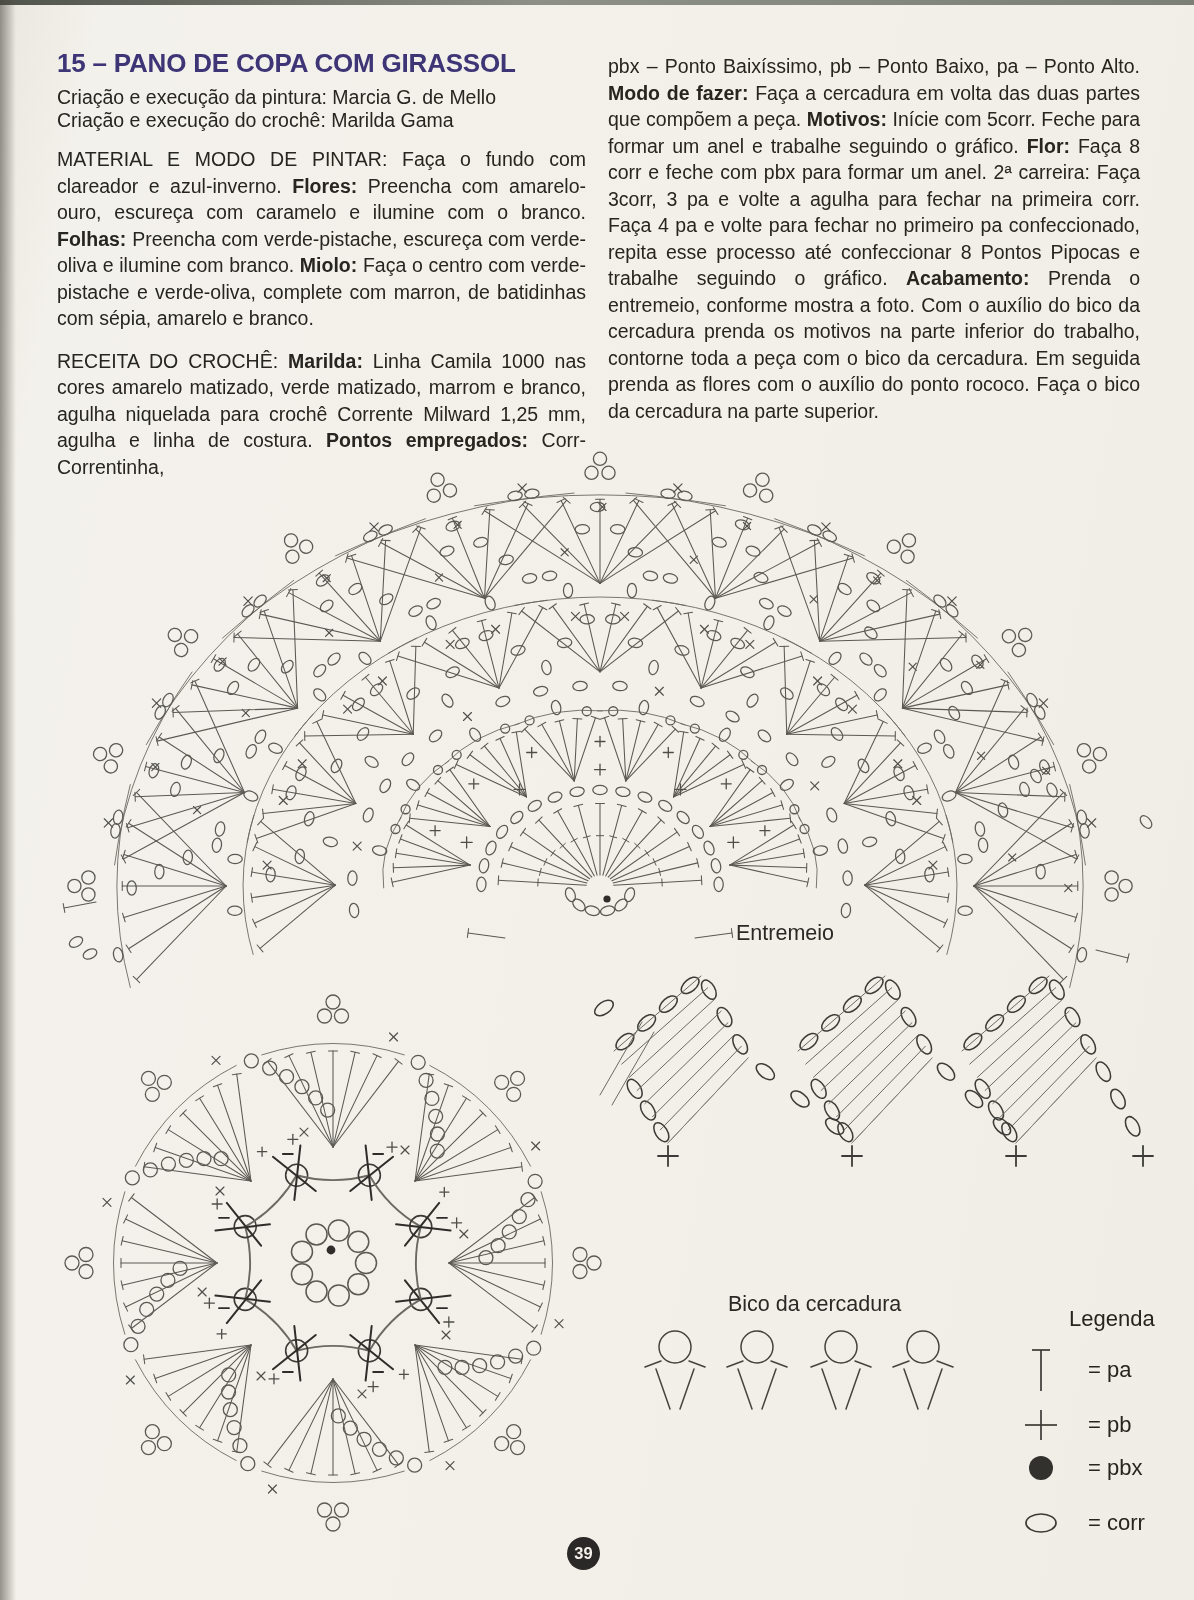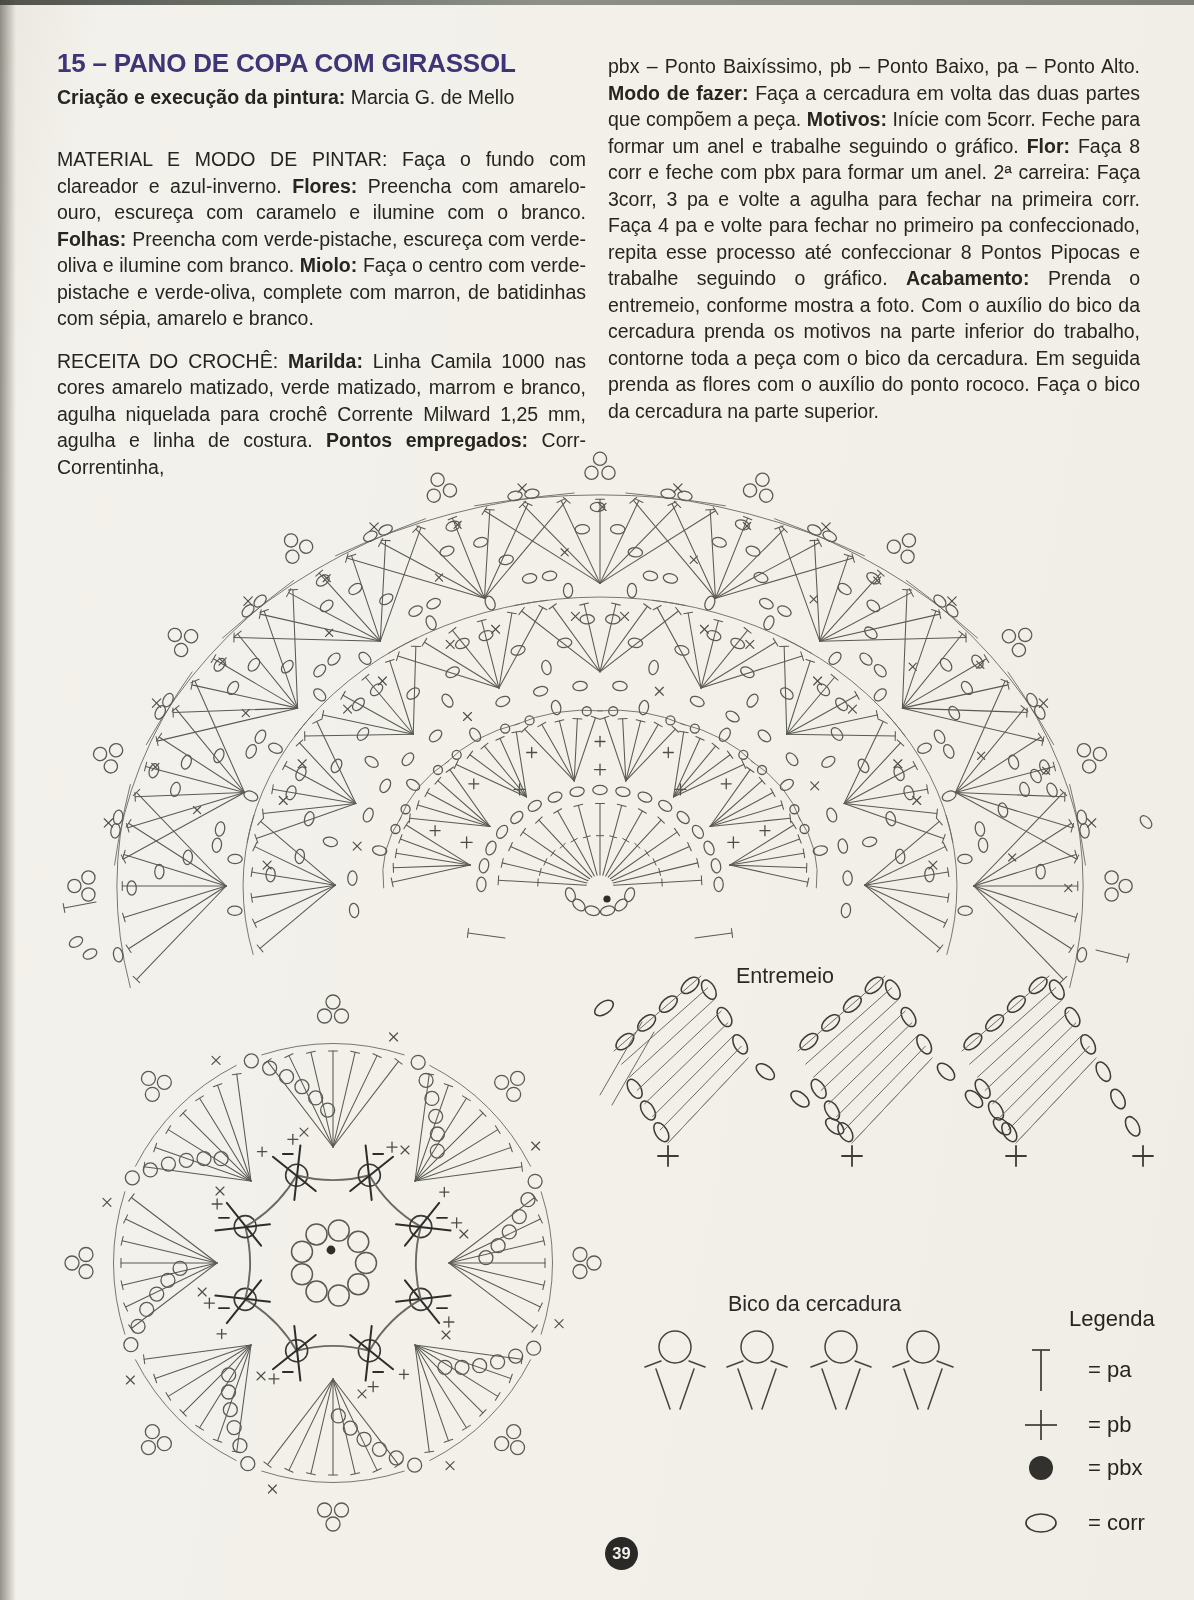--- a/index.html
+++ b/index.html
@@ -6,21 +6,21 @@
   .page{position:relative;width:1194px;height:1600px;margin:0 auto;overflow:hidden;
         background:linear-gradient(100deg,#e9e7df 0%,#f3f1eb 7%,var(--paper) 55%,#efede5 100%);
         font-family:"Liberation Sans",sans-serif;color:var(--ink);}
   .edge-top{position:absolute;left:0;top:0;width:100%;height:5px;
         background:linear-gradient(90deg,#51544c,#8d9086 45%,#7c7f75);}
   .edge-left{position:absolute;left:0;top:0;width:16px;height:100%;
         background:linear-gradient(90deg,rgba(70,67,58,.55),rgba(70,67,58,0));}
   .abs{position:absolute;}
   .title{font-size:26px;font-weight:700;color:var(--title);letter-spacing:-.2px;}
   .credit{font-size:19.5px;line-height:23px;}
-  .credit b{font-weight:700;}
+  .credit b{font-weight:400;}
   .body-text{font-size:19.5px;line-height:26.5px;text-align:justify;margin:0;}
   .body-text b{font-weight:700;margin-top:26px;}
   .p-gap{margin-top:16px;}
   .dia-label{font-size:21.5px;color:#2a2925;}
   .legend{width:190px;height:270px;}
   .legend-title{position:absolute;left:42px;top:4px;font-size:22px;margin-left:19px;}
   .legend-row{position:absolute;left:14px;display:flex;align-items:center;gap:28px;}
   .legend-row .sym{width:38px;display:flex;justify-content:center;align-items:center;}
   .legend-row .lab{font-size:22px;white-space:nowrap;}
   .page-num{width:33px;height:33px;border-radius:50%;background:var(--badge_bg);color:var(--badge_text);
@@ -32,32 +32,35 @@
 
 <div class="page">
   <div class="edge-top"></div>
   <div class="edge-left"></div>
 
   <div class="abs" style="left:57px;top:48px;width:540px;">
     <div class="title">15 – PANO DE COPA COM GIRASSOL</div>
     <div class="credit" style="margin-top:7px;">
       <b>Criação e execução da pintura:</b><span> Marcia G. de Mello</span>
     </div>
+    <div class="credit">
+      <b>Criação e execução do crochê:</b><span> Marilda Gama</span>
+    </div>
   </div>
 
   <div class="abs" style="left:57px;top:146px;width:529px;">
     <p class="body-text"><span>MATERIAL E MODO DE PINTAR: Faça o fundo com clareador e azul-inverno. </span><b>Flores:</b><span> Preencha com amarelo-ouro, escureça com caramelo e ilumine com o branco. </span><b>Folhas:</b><span> Preencha com verde-pistache, escureça com verde-oliva e ilumine com branco. </span><b>Miolo:</b><span> Faça o centro com verde-pistache e verde-oliva, complete com marron, de batidinhas com sépia, amarelo e branco.</span></p>
     <p class="body-text p-gap"><span>RECEITA DO CROCHÊ: </span><b>Marilda:</b><span> Linha Camila 1000 nas cores amarelo matizado, verde matizado, marrom e branco, agulha niquelada para crochê Corrente Milward 1,25 mm, agulha e linha de costura. </span><b>Pontos empregados:</b><span> Corr- Correntinha,</span></p>
   </div>
 
   <div class="abs" style="left:608px;top:53px;width:532px;">
     <p class="body-text"><span>pbx – Ponto Baixíssimo, pb – Ponto Baixo, pa – Ponto Alto. </span><b>Modo de fazer:</b><span> Faça a cercadura em volta das duas partes que compõem a peça. </span><b>Motivos:</b><span> Inície com 5corr. Feche para formar um anel e trabalhe seguindo o gráfico. </span><b>Flor:</b><span> Faça 8 corr e feche com pbx para formar um anel. 2ª carreira: Faça 3corr, 3 pa e volte a agulha para fechar na primeira corr. Faça 4 pa e volte para fechar no primeiro pa confeccionado, repita esse processo até confeccionar 8 Pontos Pipocas e trabalhe seguindo o gráfico. </span><b>Acabamento:</b><span> Prenda o entremeio, conforme mostra a foto. Com o auxílio do bico da cercadura prenda os motivos na parte inferior do trabalho, contorne toda a peça com o bico da cercadura. Em seguida prenda as flores com o auxílio do ponto rococo. Faça o bico da cercadura na parte superior.</span></p>
   </div>
 
-  <div class="abs dia-label" style="left:736px;top:964px;text-align:center;">Entremeio</div>
+  <div class="abs dia-label" style="left:736px;top:921px;text-align:center;">Entremeio</div>
   <div class="abs dia-label" style="left:728px;top:1292px;">Bico da cercadura</div>
 
   <div class="abs legend" style="left:1008px;top:1302px;">
     <div class="legend-title">Legenda</div>
     <div class="legend-row" style="top:44px;">
       <span class="sym">
         <svg width="26" height="48" viewBox="0 0 26 48">
             <line x1="13" y1="4" x2="13" y2="45" stroke="#3a3936" stroke-width="1.7"></line>
             <line x1="4" y1="4" x2="22" y2="4" stroke="#3a3936" stroke-width="1.7"></line>
           </svg>
@@ -84,21 +87,21 @@
     <div class="legend-row" style="top:208px;">
       <span class="sym">
         <svg width="36" height="24" viewBox="0 0 36 24">
             <ellipse cx="18" cy="12" rx="15" ry="9" fill="none" stroke="#3a3936" stroke-width="1.7"></ellipse>
           </svg>
       </span>
       <span class="lab">= corr</span>
     </div>
   </div>
 
-  <div class="abs page-num" style="left:605px;top:1537px;">39</div>
+  <div class="abs page-num" style="left:567px;top:1537px;">39</div>
 
   <svg class="charts" width="1194" height="1600" viewBox="0 0 1194 1600">
     <g id="g-doily">
         <circle cx="607" cy="899" r="3.6" fill="#2e2d2a"></circle>
         <ellipse cx="629.6003175547561" cy="894.7215136548045" rx="4.6" ry="7.2" transform="rotate(20 629.6003175547561 894.7215136548045)" fill="none" stroke="#5a5953" stroke-width="1.25"></ellipse>
         <ellipse cx="621.077614100304" cy="904.9501930496735" rx="4.6" ry="7.2" transform="rotate(48 621.077614100304 904.9501930496735)" fill="none" stroke="#5a5953" stroke-width="1.25"></ellipse>
         <ellipse cx="607.6205397113895" cy="910.742541020038" rx="4.6" ry="7.2" transform="rotate(76 607.6205397113895 910.742541020038)" fill="none" stroke="#5a5953" stroke-width="1.25"></ellipse>
         <ellipse cx="592.3794602886105" cy="910.742541020038" rx="4.6" ry="7.2" transform="rotate(104 592.3794602886105 910.742541020038)" fill="none" stroke="#5a5953" stroke-width="1.25"></ellipse>
         <ellipse cx="578.922385899696" cy="904.9501930496735" rx="4.6" ry="7.2" transform="rotate(132 578.922385899696 904.9501930496735)" fill="none" stroke="#5a5953" stroke-width="1.25"></ellipse>
         <ellipse cx="570.3996824452439" cy="894.7215136548045" rx="4.6" ry="7.2" transform="rotate(160 570.3996824452439 894.7215136548045)" fill="none" stroke="#5a5953" stroke-width="1.25"></ellipse>

